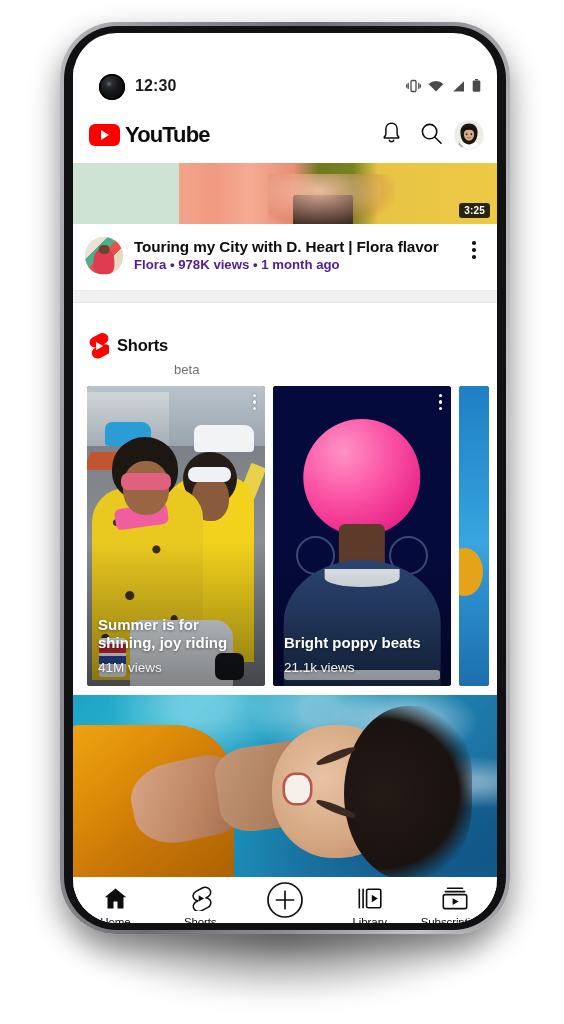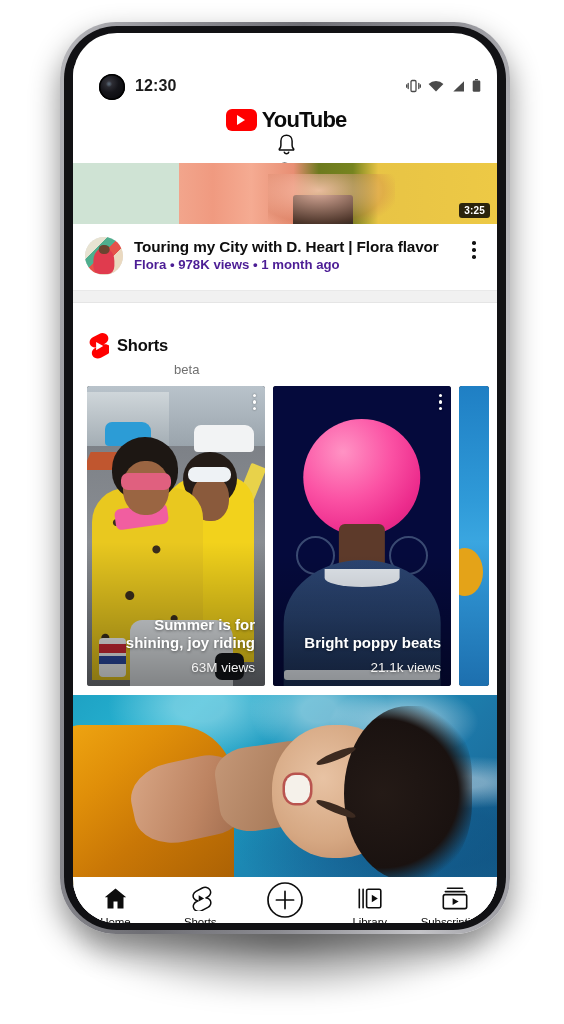--- a/index.html
+++ b/index.html
@@ -59,21 +59,20 @@
   .status-icons{
     position:absolute; right:16px; top:0; height:42px;
     display:flex; align-items:center; gap:7px;
   }
   .status-icons svg { display:block; }
 
   
   .yt-header{
     height:56px; background:#fff; display:flex; align-items:center;
     padding:0 14px 0 16px;
-    flex-direction:column;
   }
   .yt-logo{ display:flex; align-items:center; gap:5px; }
   .yt-play{
     width:31px; height:22px; background:#FF0000; border-radius:6px;
     display:flex; align-items:center; justify-content:center;
   }
   .yt-play i{
     width:0;height:0;border-style:solid;border-width:5px 0 5px 8.5px;
     border-color:transparent transparent transparent #fff; display:block;
   }
@@ -161,21 +160,21 @@
     position:relative; width:178px; height:300px; flex:0 0 178px;
     border-radius:3px; overflow:hidden; background:#222;
   }
   .short-card.partial{ width:30px; flex:0 0 30px; }
   .sc-kebab{
     position:absolute; right:9px; top:8px; display:flex; flex-direction:column;
     align-items:center; gap:3px; z-index:4;
   }
   .sc-kebab span{ width:3.4px;height:3.4px;border-radius:50%;background:#fff;display:block;
     box-shadow:0 0 2px rgba(0,0,0,.5); }
-  .sc-text{ position:absolute; left:11px; right:10px; bottom:11px; z-index:3;text-align:right; }
+  .sc-text{ position:absolute; left:11px; right:10px; bottom:11px; z-index:3; }
   .sc-title{ color:#fff; font-size:15px; font-weight:600; line-height:1.25;
     text-shadow:0 1px 3px rgba(0,0,0,.45); }
   .sc-views{ color:#f2f2f2; font-size:13.5px; margin-top:7px;
     text-shadow:0 1px 3px rgba(0,0,0,.45); }
 
   
   .s1{ position:absolute; inset:0; background:#8d9096; }
   .s1 .sky{ position:absolute; left:0; top:0; width:100%; height:20%;
     background:linear-gradient(180deg,#b9c3cb 0%,#9aa4ac 100%); }
   .s1 .bldg{ position:absolute; left:0; top:2%; width:46%; height:20%;
@@ -468,21 +467,21 @@
             <div class="sock-stripe2"></div>
             <div class="scrim"></div>
           </div>
           <div class="sc-kebab">
             <span></span>
             <span></span>
             <span></span>
           </div>
           <div class="sc-text">
             <div class="sc-title">Summer is for shining, joy riding</div>
-            <div class="sc-views">63M views</div>
+            <div class="sc-views">41M views</div>
           </div>
         </div>
 
         <div class="short-card">
           <div class="s2">
             <div class="balloon"></div>
             <div class="neck"></div>
             <div class="hoopL"></div>
             <div class="hoopR"></div>
             <div class="shoulders"></div>

